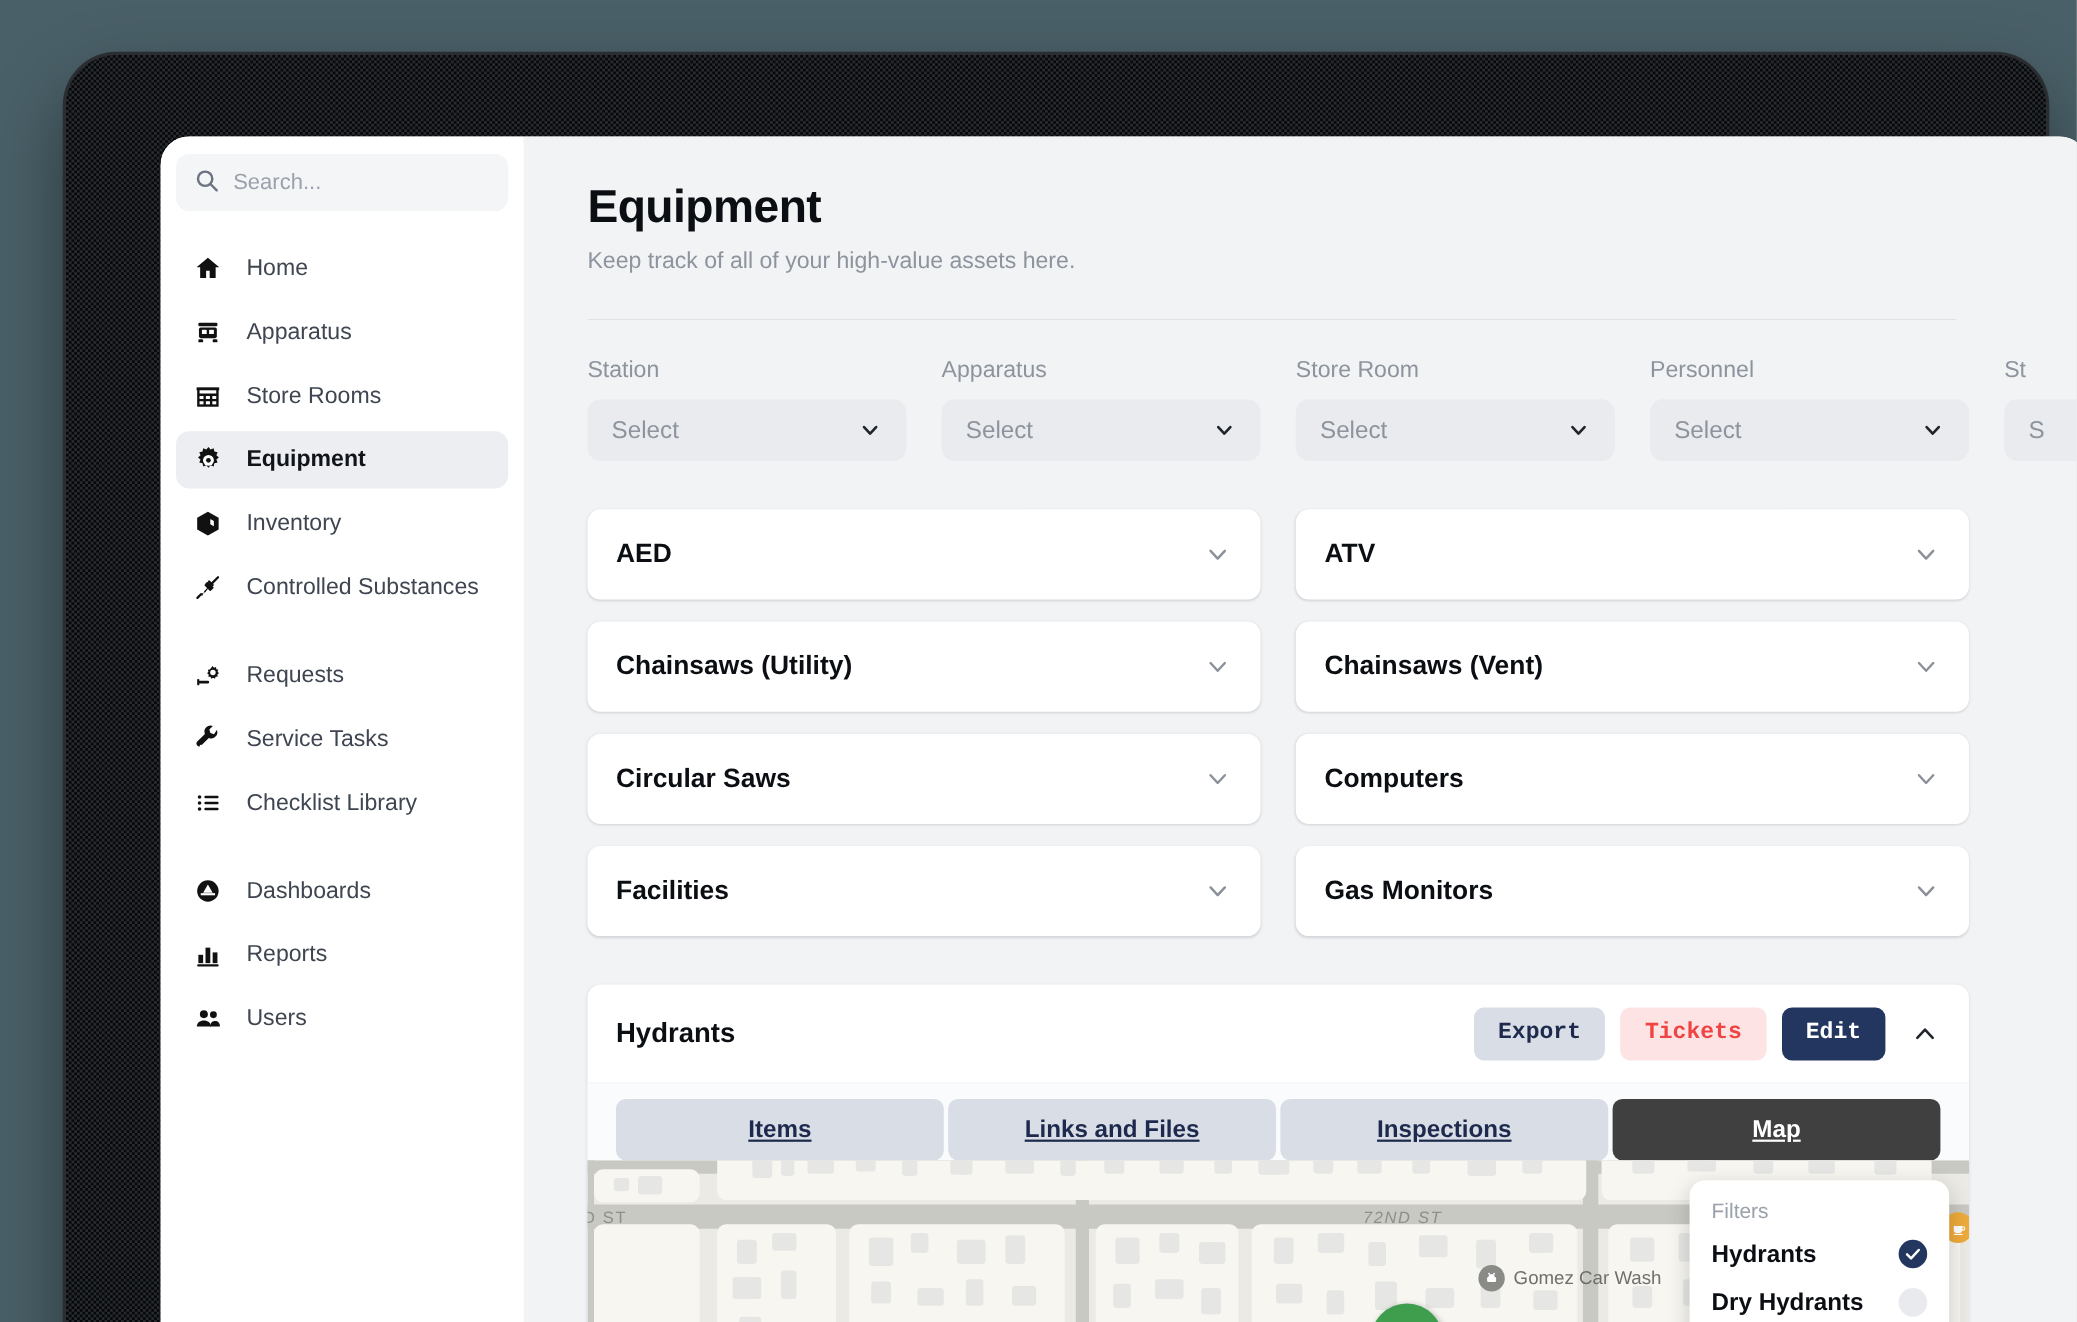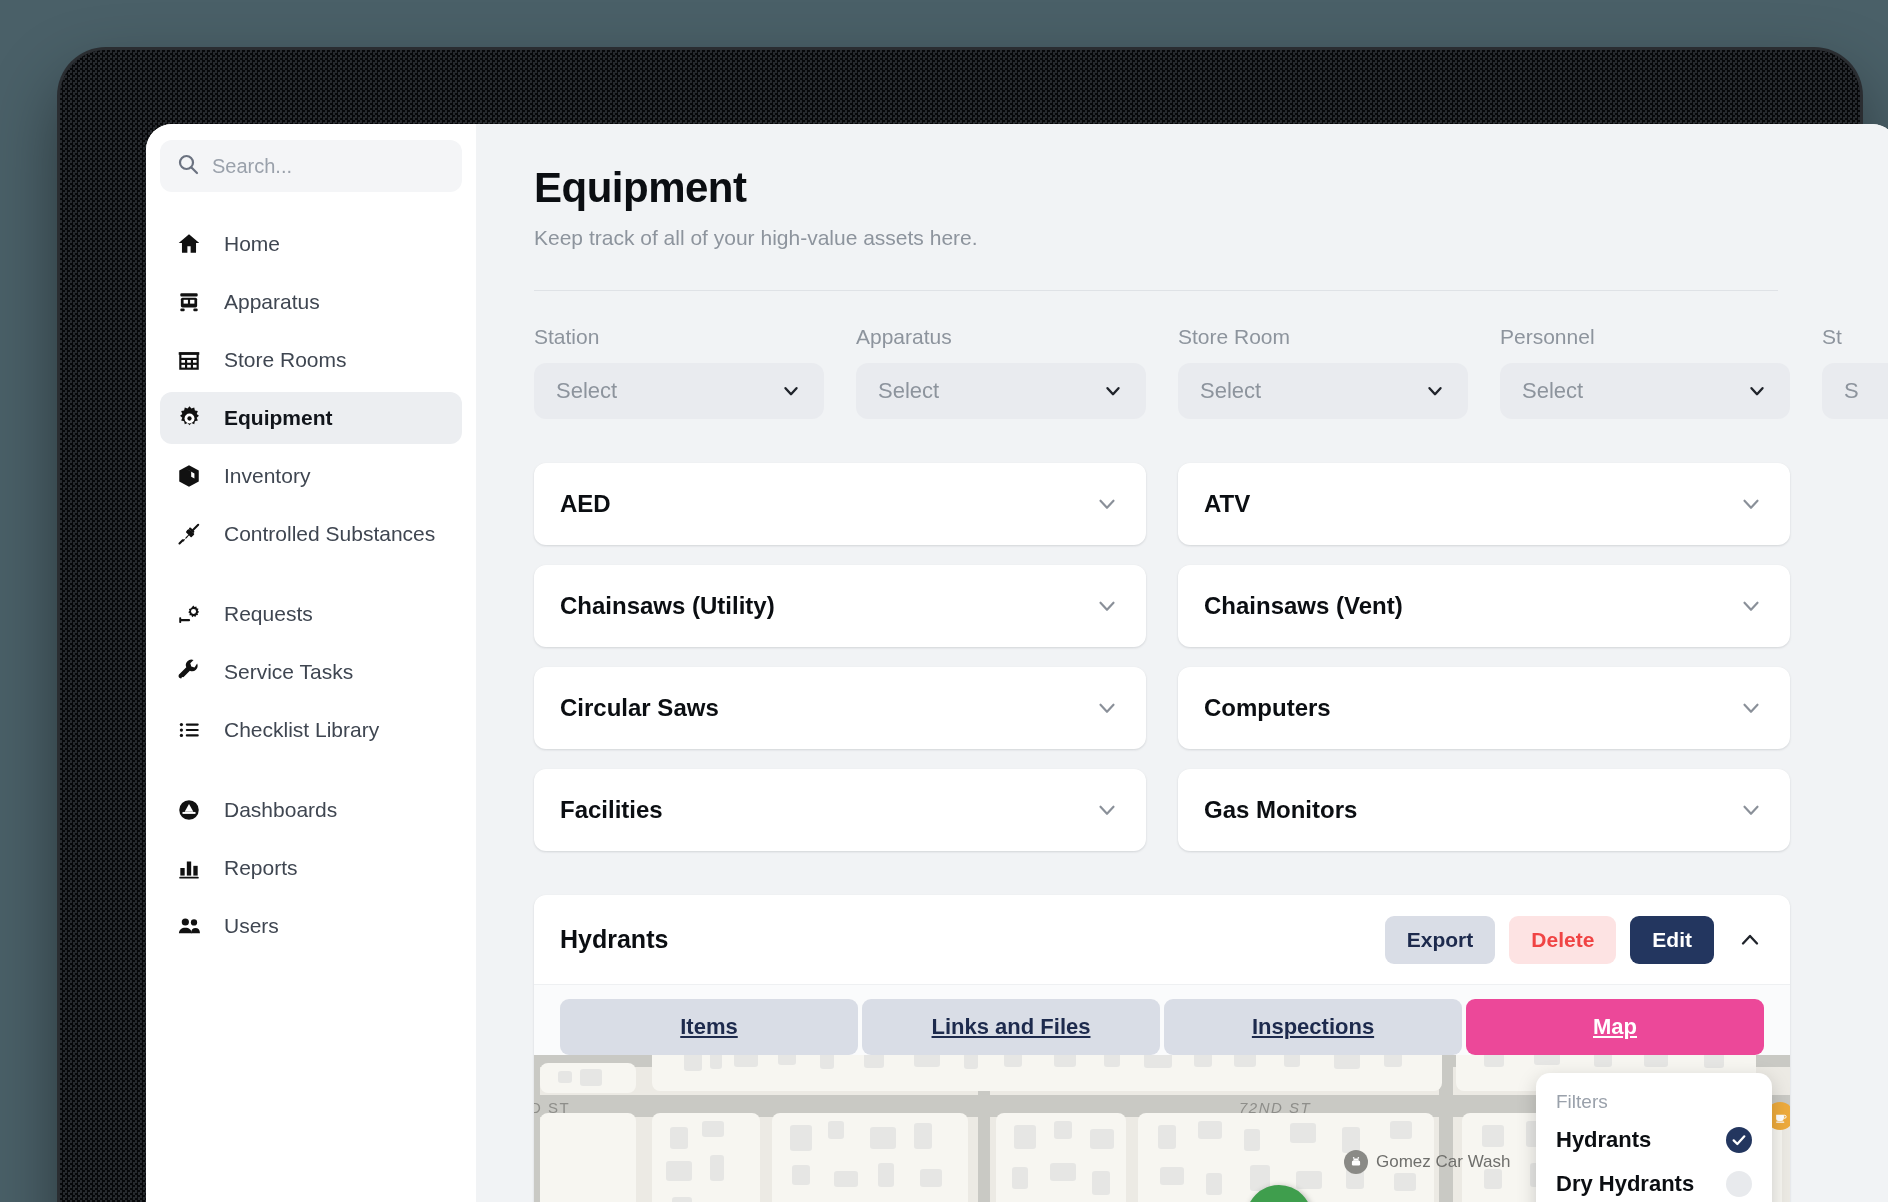--- a/index.html
+++ b/index.html
@@ -128,34 +128,34 @@
     overflow: hidden;
   }
   #panel-head {
     height: 90px; display: flex; align-items: center;
     padding: 0 26px; border-bottom: 1px solid #eef0f2;
   }
   #panel-title { font-size: 25px; font-weight: 700; color: #0b0e12; }
   #panel-actions { margin-left: auto; display: flex; align-items: center; gap: 14px; }
   .btn { border: none; border-radius: 9px; height: 48px; padding: 0 22px;
          font-size: 21px; font-weight: 600; cursor: pointer;
-         font-family: Liberation Sans, sans-serif; }
+         font-family: Liberation Mono, monospace; }
   .btn-export { background: #d9dde6; color: #1d2a4d; }
   .btn-delete { background: #fde3e3; color: #f04444; }
   .btn-edit  { background: #23365f; color: #fff; }
   #collapse-btn { margin-left: 8px; color: #20242b; display: flex; cursor: pointer; }
 
   #tabbar { display: flex; gap: 4px; padding: 14px 26px 0 26px; background: #fafbfc; }
   .tab {
     flex: 1 1 0; height: 56px; border-radius: 9px 9px 9px 9px;
     background: #d9dde6; color: #1d2a4d;
     display: flex; align-items: center; justify-content: center;
     font-size: 22px; font-weight: 600; cursor: pointer; text-decoration: underline;
   }
-  .tab.active { background: #ec4899; color: #fff; }
+  .tab.active { background: #404040; color: #fff; }
 
   
   #map { position: relative; height: 210px; background: #eceae4; overflow: hidden; }
   .road-h { position: absolute; background: #c9c9c4; left: -40px; right: -40px; }
   .road-v { position: absolute; background: #c9c9c4; top: -40px; bottom: -40px; }
   .block { position: absolute; background: #f7f6f1; border-radius: 8px; }
   .bldg { position: absolute; background: #e6e6e4; border-radius: 3px; }
   .street-label {
     position: absolute; font-size: 15px; color: #8e8e8a;
     letter-spacing: 1.5px; font-family: "Liberation Sans", sans-serif;
@@ -503,21 +503,21 @@
         </div>
 
       </div>
 
       <section id="hydrants-panel">
 
         <div id="panel-head">
           <span id="panel-title">Hydrants</span>
           <div id="panel-actions">
             <button class="btn btn-export">Export</button>
-            <button class="btn btn-delete">Delete</button>
+            <button class="btn btn-delete">Tickets</button>
             <button class="btn btn-edit">Edit</button>
             <span id="collapse-btn">
               <svg width="28" height="28" viewBox="0 0 24 24" fill="none" stroke="currentColor" stroke-width="2" stroke-linecap="round" stroke-linejoin="round">
                   <polyline points="6 15 12 8.5 18 15"></polyline>
                 </svg>
             </span>
           </div>
         </div>
 
         <div id="tabbar">

